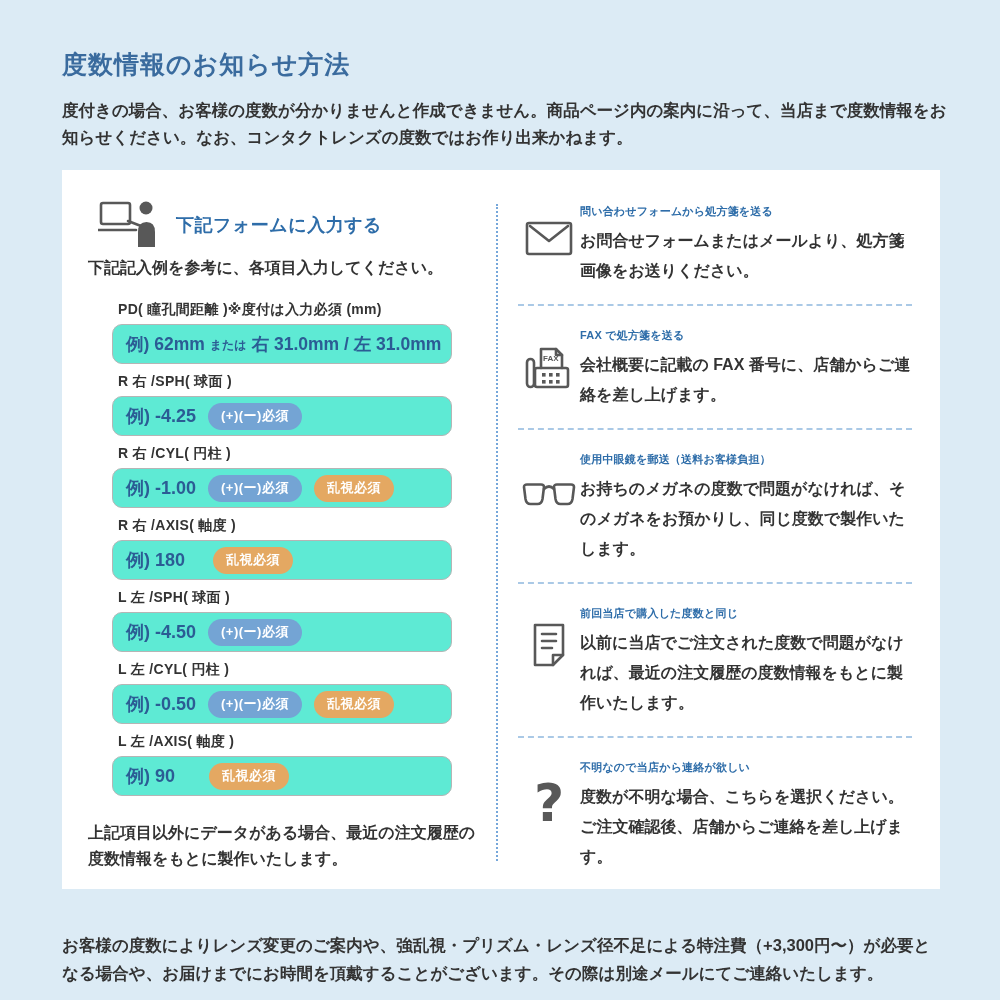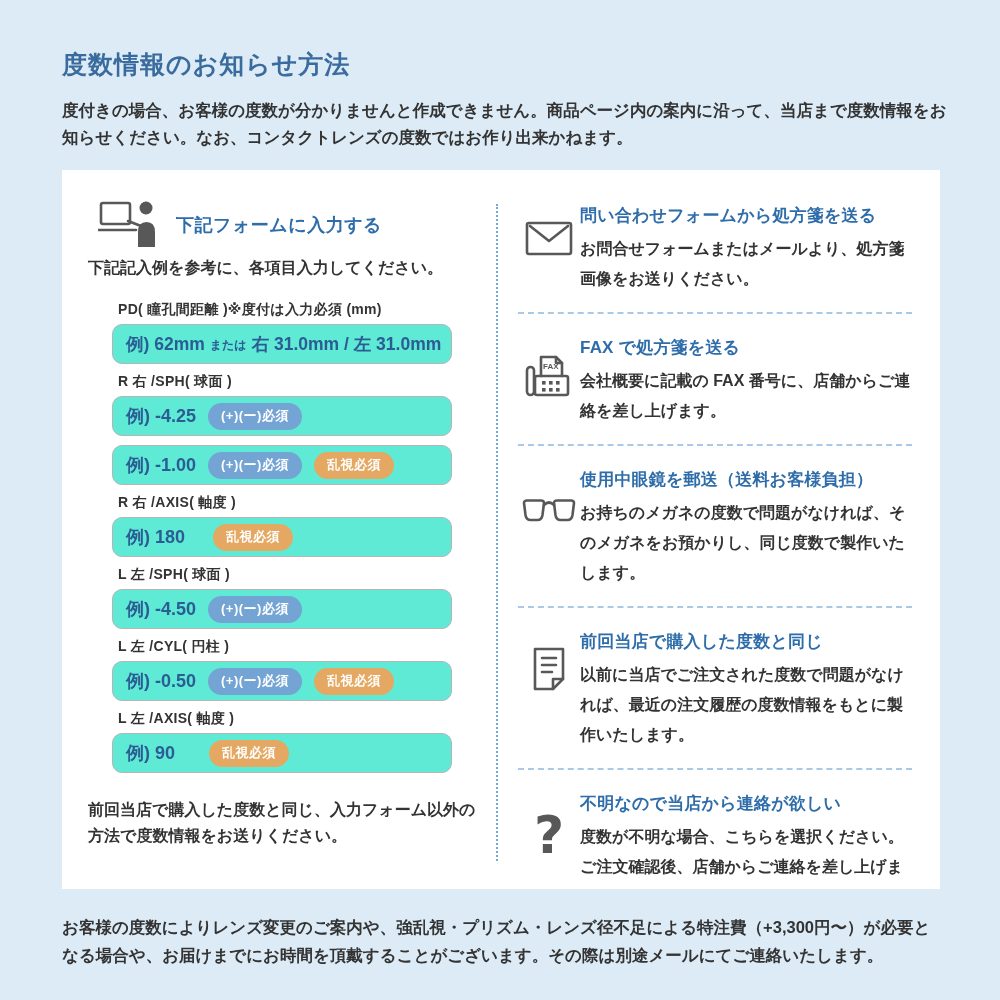--- a/index.html
+++ b/index.html
@@ -62,29 +62,29 @@
     margin:34px 0 28px; align-self:stretch;
   }
   
   .col-right{flex:1; padding:22px 28px 0 20px;}
   .method{display:flex; padding:12px 0 6px;}
   .method-icon{
     width:62px; flex:0 0 62px; display:flex; justify-content:center;
     align-items:flex-start; padding-top:16px;
   }
   .method-body h3{
-    font-size:17px; font-weight:bold; color:var(--heading-blue); margin-bottom:7px;
+    font-size:11px; font-weight:bold; color:var(--heading-blue); margin-bottom:7px;
     letter-spacing:0.2px;
   }
   .method-body p{font-size:16px; font-weight:600; line-height:30px; width:332px;}
   .h-divider{border-bottom:2px dashed var(--divider-dash); margin:12px 0 10px;}
   .q-glyph{font-size:52px; font-weight:bold; color:var(--icon-gray); line-height:0.9; font-family:"DejaVu Sans",sans-serif;}
   
   .footer-note{
-    margin-top:24px; font-size:16.5px; font-weight:600; line-height:28px; width:885px;
+    margin-top:42px; font-size:16.5px; font-weight:600; line-height:28px; width:885px;
   }
   svg .st{stroke:var(--icon-gray); stroke-width:2.6; fill:none; stroke-linejoin:round; stroke-linecap:round;}
   svg .fl{fill:var(--icon-gray);}
 </style>
 </head>
 <body>
 
 <div class="page">
 
   <h1 class="page-title">度数情報のお知らせ方法</h1>
@@ -121,20 +121,21 @@
 
         <div class="field-group">
           <div class="field-label">R 右 /SPH( 球面 )</div>
           <div class="example-box">
             <span class="ex-main">例) -4.25</span>
             <span class="badge blue">(+)(ー)必須</span>
           </div>
         </div>
 
         <div class="field-group">
+          <div class="field-label">R 右 /CYL( 円柱 )</div>
           <div class="example-box">
             <span class="ex-main">例) -1.00</span>
             <span class="badge blue">(+)(ー)必須</span>
             <span class="badge orange">乱視必須</span>
           </div>
         </div>
 
         <div class="field-group">
           <div class="field-label">R 右 /AXIS( 軸度 )</div>
           <div class="example-box">
@@ -163,21 +164,21 @@
         <div class="field-group">
           <div class="field-label">L 左 /AXIS( 軸度 )</div>
           <div class="example-box">
             <span class="ex-main">例) 90</span>
             <span class="badge orange" style="margin-left:34px;">乱視必須</span>
           </div>
         </div>
 
       </div>
 
-      <p class="form-note">前回当店で購入した度数と同じ、入力フォーム以外の方法で度数情報をお送りください。</p>
+      <p class="form-note">上記項目以外にデータがある場合、最近の注文履歴の度数情報をもとに製作いたします。</p>
     </div>
 
     <div class="v-divider"></div>
 
     <div class="col-right">
 
       <div class="method">
         <div class="method-icon">
           <svg width="50" height="38" viewBox="0 0 50 38">
             <rect class="st" x="3" y="3" width="44" height="31" rx="2"></rect>

